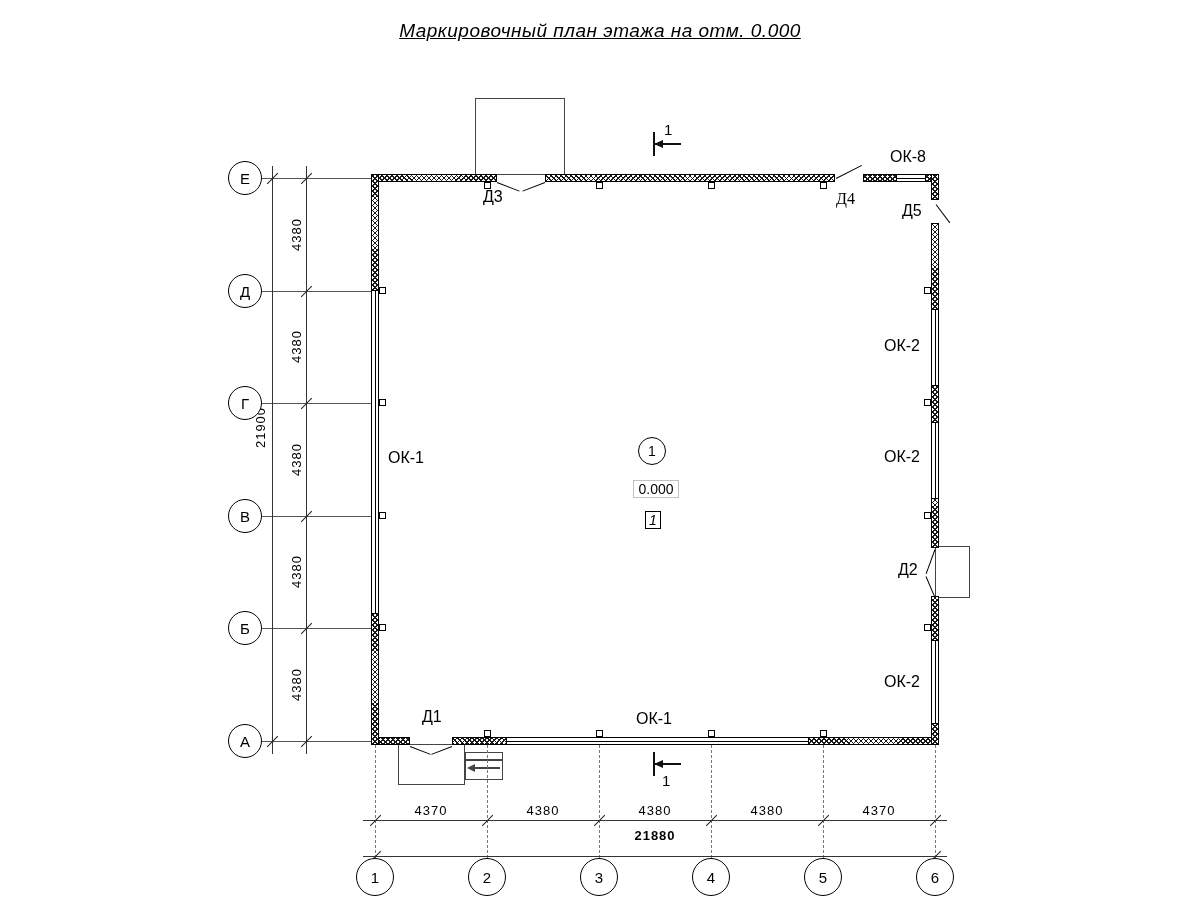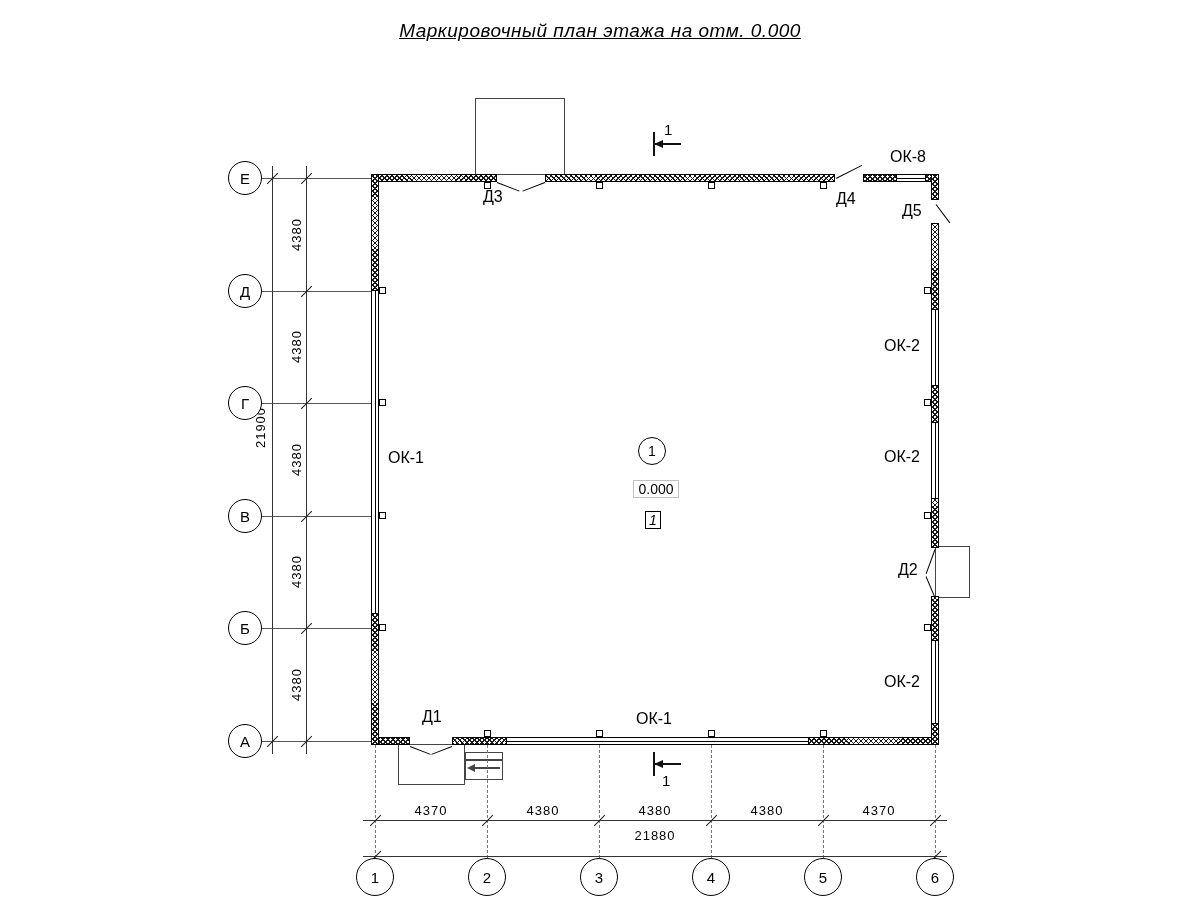--- a/index.html
+++ b/index.html
@@ -173,21 +173,21 @@
   <div class="tick" style="left:704px;top:812px;"></div>
   <div class="tick" style="left:816px;top:812px;"></div>
   <div class="tick" style="left:928px;top:812px;"></div>
   <div class="tick" style="left:368px;top:848px;"></div>
   <div class="tick" style="left:928px;top:848px;"></div>
   <div class="dimtext" style="left:391px;top:795px;">4370</div>
   <div class="dimtext" style="left:503px;top:795px;">4380</div>
   <div class="dimtext" style="left:615px;top:795px;">4380</div>
   <div class="dimtext" style="left:727px;top:795px;">4380</div>
   <div class="dimtext" style="left:839px;top:795px;">4370</div>
-  <div class="dimtext" style="left:615px;top:820px;">21880</div>
+  <div class="dimtext" style="left:615px;top:820px;font-weight:bold;">21880</div>
 
   <div class="bubble b34" style="left:228px;top:153px;">
       <span>Е</span>
     </div>
   <div class="bubble b34" style="left:228px;top:266px;">
       <span>Д</span>
     </div>
   <div class="bubble b34" style="left:228px;top:378px;">
       <span>Г</span>
     </div>
@@ -214,21 +214,21 @@
       <span>4</span>
     </div>
   <div class="bubble b38" style="left:804px;top:850px;">
       <span>5</span>
     </div>
   <div class="bubble b38" style="left:916px;top:850px;">
       <span>6</span>
     </div>
 
   <div class="lbl" style="left:483px;top:180px;">Д3</div>
-  <div class="lbl" style="left:836px;top:182px;">Д4</div>
+  <div class="lbl" style="left:836px;top:182px;font-family:Liberation Serif, serif;">Д4</div>
   <div class="lbl" style="left:890px;top:140px;">ОК-8</div>
   <div class="lbl" style="left:902px;top:194px;">Д5</div>
   <div class="lbl" style="left:884px;top:329px;">ОК-2</div>
   <div class="lbl" style="left:884px;top:440px;">ОК-2</div>
   <div class="lbl" style="left:898px;top:553px;">Д2</div>
   <div class="lbl" style="left:884px;top:665px;">ОК-2</div>
   <div class="lbl" style="left:388px;top:441px;">ОК-1</div>
   <div class="lbl" style="left:636px;top:702px;">ОК-1</div>
   <div class="lbl" style="left:422px;top:700px;">Д1</div>
 

